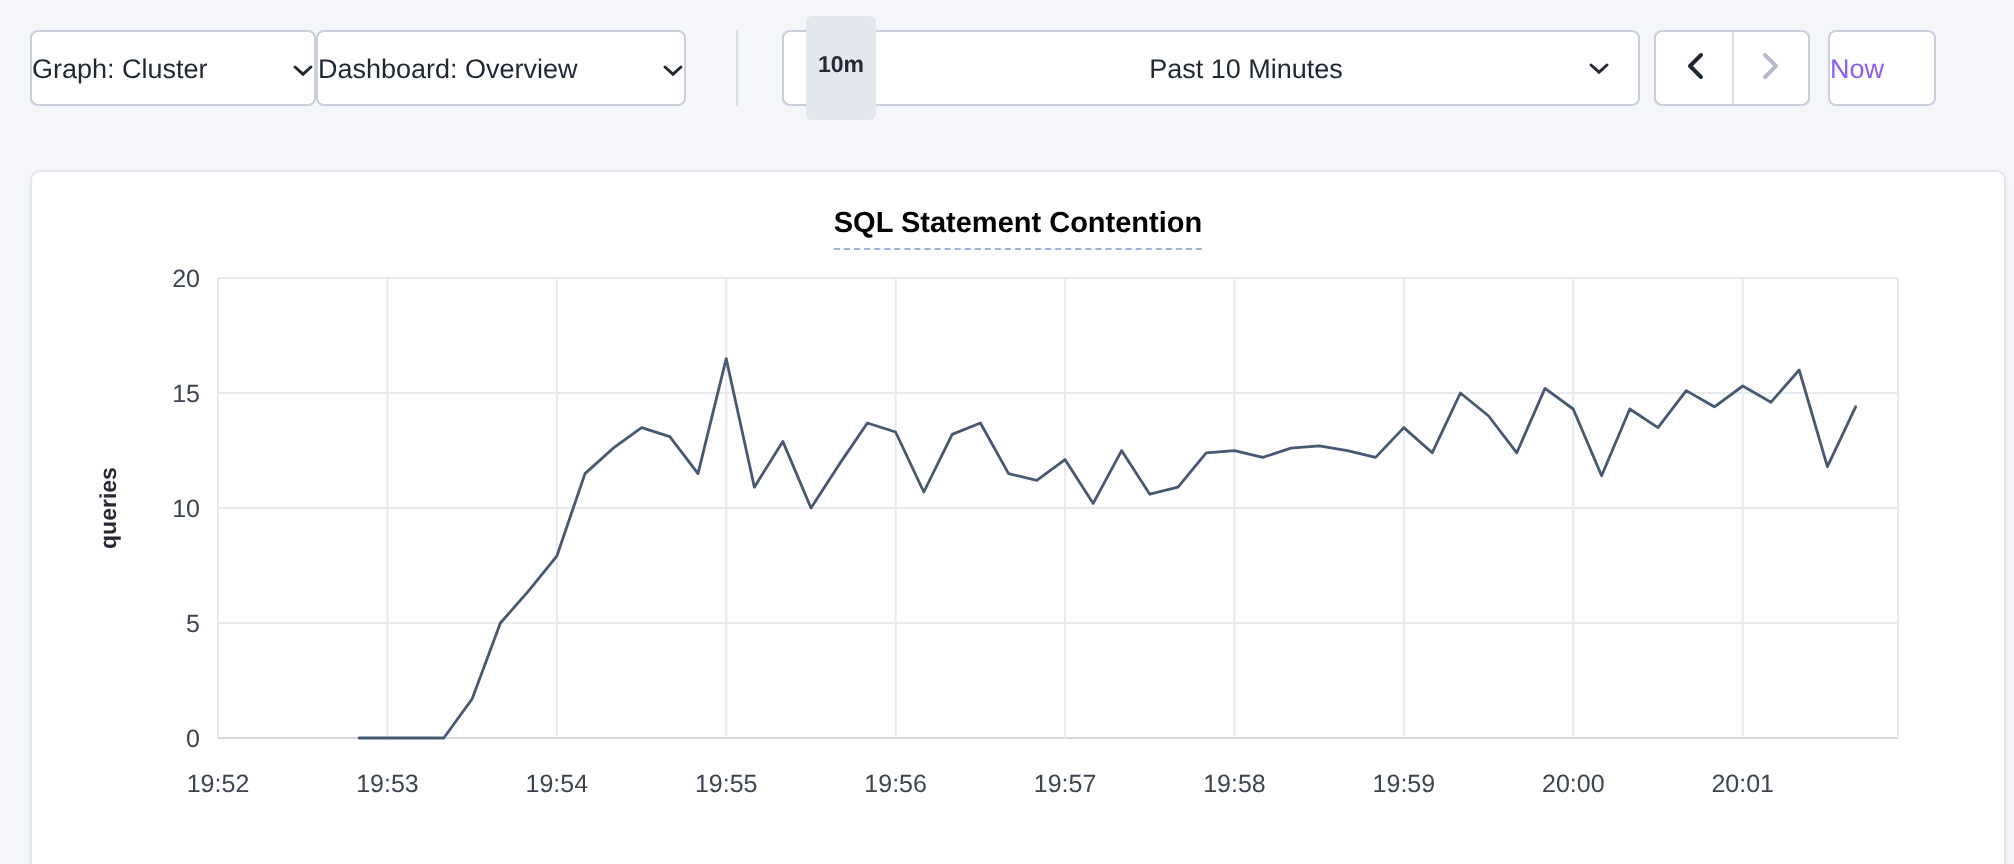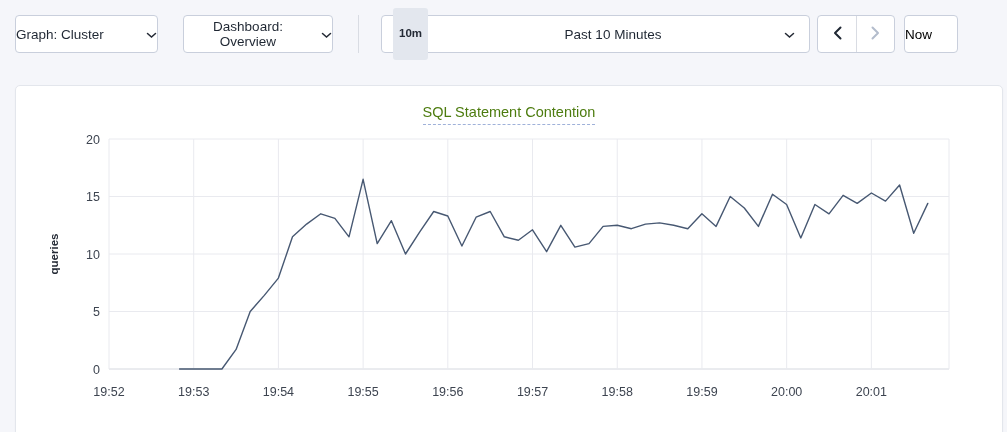--- a/index.html
+++ b/index.html
@@ -15,21 +15,21 @@
   }
   .btn {
     height:38px; background:#ffffff;
     border:1px solid #c9cfdc; border-radius:4px;
     display:flex; align-items:center; justify-content:space-between;
     font-family:"Liberation Sans", sans-serif;
     font-size:13.5px; color:#1f2733; cursor:pointer;
   }
   .dd { gap:9px; }
   .dd-graph { width:143px; }
-  .dd-dash { width:150px; margin-left:25px; }
+  .dd-dash { width:185px; }
   .tb-divider { width:1px; height:38px; background:#d9dce3; margin-left:25px; }
   .timepicker {
     width:429px; height:38px; margin-left:22px;
     background:#ffffff; border:1px solid #c9cfdc; border-radius:4px;
     display:flex; align-items:center; padding:0 14px 0 11px; cursor:pointer;
   }
   .time-badge {
     background:#e3e7ee; border-radius:3px;
     font-size:11.5px; font-weight:bold; color:#242a35;
     padding:20px 6px; line-height:1;
@@ -39,32 +39,32 @@
     display:flex; margin-left:7px; height:38px;
     border:1px solid #c9cfdc; border-radius:4px; background:#fff; overflow:hidden;
   }
   .arrow-btn {
     width:38px; height:100%; border:none; background:transparent;
     display:flex; align-items:center; justify-content:center; cursor:pointer;
   }
   .arrow-btn + .arrow-btn { border-left:1px solid #d9dce3; }
   .now-btn {
     width:54px; margin-left:9px;
-    color:#000000; cursor:default;
+    color:#8b5cf6; cursor:default;
   }
   .card {
     margin:32px 15px 0 15px; width:988px; height:360px;
     background:#ffffff; border:1px solid #e3e6ec; border-radius:5px;
     box-shadow:0 1px 2px rgba(40,50,70,0.04);
     position:relative;
   }
   .chart-title-wrap { text-align:center; padding-top:17px; }
   .chart-title {
     display:inline-block;
-    font-size:14.5px; font-weight:normal; color:#4d7c0f;
+    font-size:14.5px; font-weight:bold; color:#000000;
     border-bottom:1.5px dashed #9fb1d9; padding-bottom:4px;
     cursor:pointer;
   }
   .chart-area { position:absolute; left:0; top:45px; width:988px; height:300px; }
   svg text { font-family:"Liberation Sans", sans-serif; }
 </style>
 </head>
 <body>
 
 <div class="toolbar">

